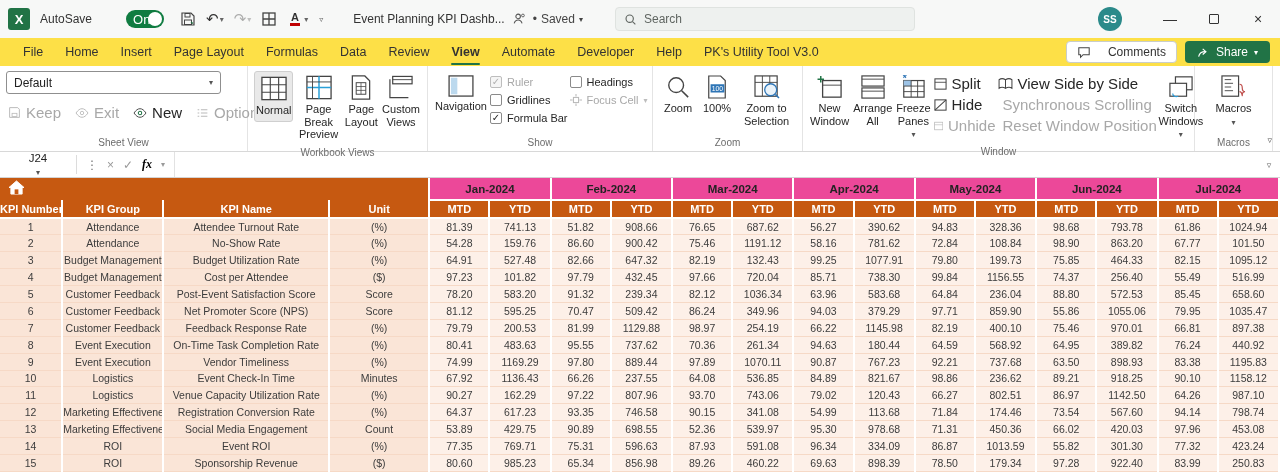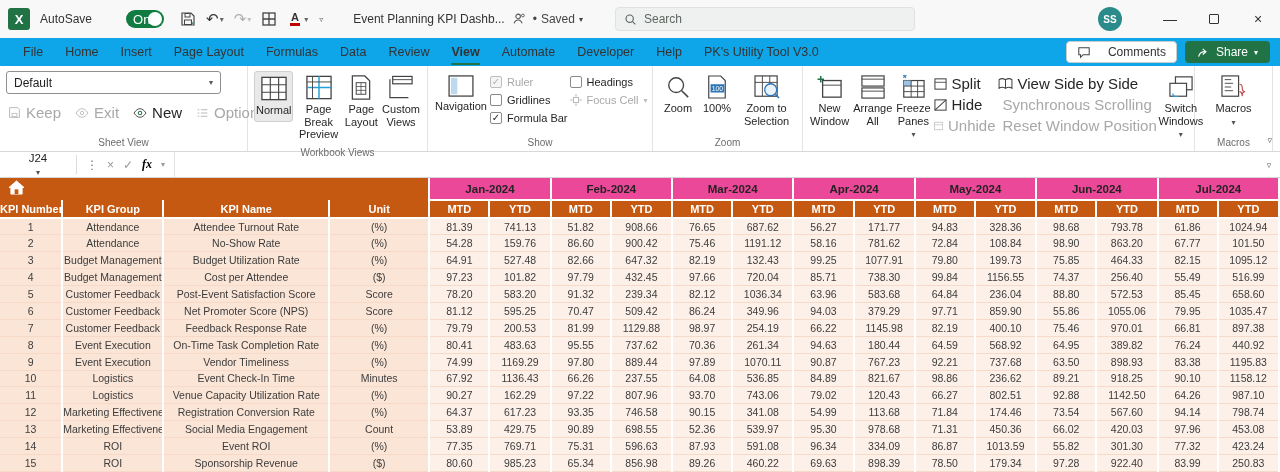--- a/index.html
+++ b/index.html
@@ -21,21 +21,21 @@
   .uglyph { font-size:15px; line-height:14px; color:#333; }
   .doc-title { margin-left:26px; display:flex; align-items:center; gap:7px; font-size:12px; color:#333; }
   .saved { display:flex; align-items:center; gap:4px; color:#444; }
   .searchbox { margin-left:32px; width:300px; height:24px; background:#eef1ef; border:1px solid #dfe3e0; border-radius:4px; display:flex; align-items:center; padding:0 8px; gap:7px; color:#5f6561; }
   .win-right { margin-left:auto; display:flex; align-items:center; height:38px; }
   .avatar { width:24px; height:24px; border-radius:50%; background:#2b8a8a; color:#fff; font-size:10px; font-weight:bold; display:flex; align-items:center; justify-content:center; margin-right:26px; }
   .winctl { width:44px; height:38px; display:flex; align-items:center; justify-content:center; color:#333; font-size:14px; }
   .maxbox { width:10px; height:10px; border:1.2px solid #333; border-radius:1px; }
 
   
-  .menubar { height:28px; background:#0ea5e9; display:flex; align-items:center; padding:0 10px 0 14px; flex-shrink:0; }
+  .menubar { height:28px; background:#fde047; display:flex; align-items:center; padding:0 10px 0 14px; flex-shrink:0; }
   .tabs { display:flex; align-items:center; gap:4px; }
   .tab { padding:4px 9px; font-size:12.5px; color:#333; border-radius:3px; white-space:nowrap; }
   .tab.active { font-weight:bold; position:relative; }
   .tab.active::after { content:""; position:absolute; left:9px; right:9px; bottom:-2px; height:2.5px; background:#217346; border-radius:2px; }
   .menu-right { margin-left:auto; display:flex; align-items:center; gap:8px; }
   .comments-btn { display:flex; align-items:center; gap:17px; border:1px solid #c9cdca; background:#fff; border-radius:4px; padding:3px 10px; font-size:12px; color:#333; }
   .share-btn { display:flex; align-items:center; gap:6px; background:#217346; color:#fff; border-radius:4px; padding:4px 12px; font-size:12px; }
 
   
   .ribbon { height:86px; background:#fff; border-bottom:1px solid #d8d8d8; display:flex; flex-shrink:0; position:relative; }
@@ -411,20 +411,21 @@
         </div>
         <div class="bigbtn" style="width:62px;margin-left:8px">
           <svg width="26" height="24" viewBox="0 0 28 26">
               <rect x="8" y="2" width="18" height="14" fill="#fff" stroke="#444" stroke-width="1.3"></rect>
               <rect x="2" y="9" width="18" height="14" fill="#fff" stroke="#444" stroke-width="1.3"></rect>
               <path d="M5 20c0 3 3 4 6 3" fill="none" stroke="#2e9bd6" stroke-width="1.3"></path>
             </svg>
           <span><span>Switch Windows</span> <span class="chev">▾</span></span>
         </div>
       </div>
+      <div class="rgroup-label">Window</div>
     </div>
 
     <div class="rgroup" style="width:78px">
       <div class="rbody" style="justify-content:center;width:100%">
         <div class="bigbtn" style="width:56px">
           <svg width="25" height="24" viewBox="0 0 27 26">
               <rect x="1" y="1" width="18" height="22" fill="#fff" stroke="#444" stroke-width="1.3"></rect>
               <path d="M4 5h7M4 9h9M4 13h7M4 17h9" stroke="#444" stroke-width="1"></path>
               <path d="M20 10c3 0 3 2 3 4s0 4 3 4c-3 0-3 2-3 4s0-4-3-4" fill="none" stroke="#c0504d" stroke-width="1.3"></path>
             </svg>
@@ -521,21 +522,21 @@
             <td class="lbl">Attendance</td>
             <td class="lbl">Attendee Turnout Rate</td>
             <td class="lbl">(%)</td>
             <td class="val">81.39</td>
             <td class="val">741.13</td>
             <td class="val">51.82</td>
             <td class="val">908.66</td>
             <td class="val">76.65</td>
             <td class="val">687.62</td>
             <td class="val">56.27</td>
-            <td class="val">171.77</td>
+            <td class="val">390.62</td>
             <td class="val">94.83</td>
             <td class="val">328.36</td>
             <td class="val">98.68</td>
             <td class="val">793.78</td>
             <td class="val">61.86</td>
             <td class="val">1024.94</td>
           </tr>
           <tr>
             <td class="lbl">2</td>
             <td class="lbl">Attendance</td>
@@ -724,21 +725,21 @@
             <td class="val">90.27</td>
             <td class="val">162.29</td>
             <td class="val">97.22</td>
             <td class="val">807.96</td>
             <td class="val">93.70</td>
             <td class="val">743.06</td>
             <td class="val">79.02</td>
             <td class="val">120.43</td>
             <td class="val">66.27</td>
             <td class="val">802.51</td>
-            <td class="val">92.88</td>
+            <td class="val">86.97</td>
             <td class="val">1142.50</td>
             <td class="val">64.26</td>
             <td class="val">987.10</td>
           </tr>
           <tr>
             <td class="lbl">12</td>
             <td class="lbl">Marketing Effectiveness</td>
             <td class="lbl">Registration Conversion Rate</td>
             <td class="lbl">(%)</td>
             <td class="val">64.37</td>

